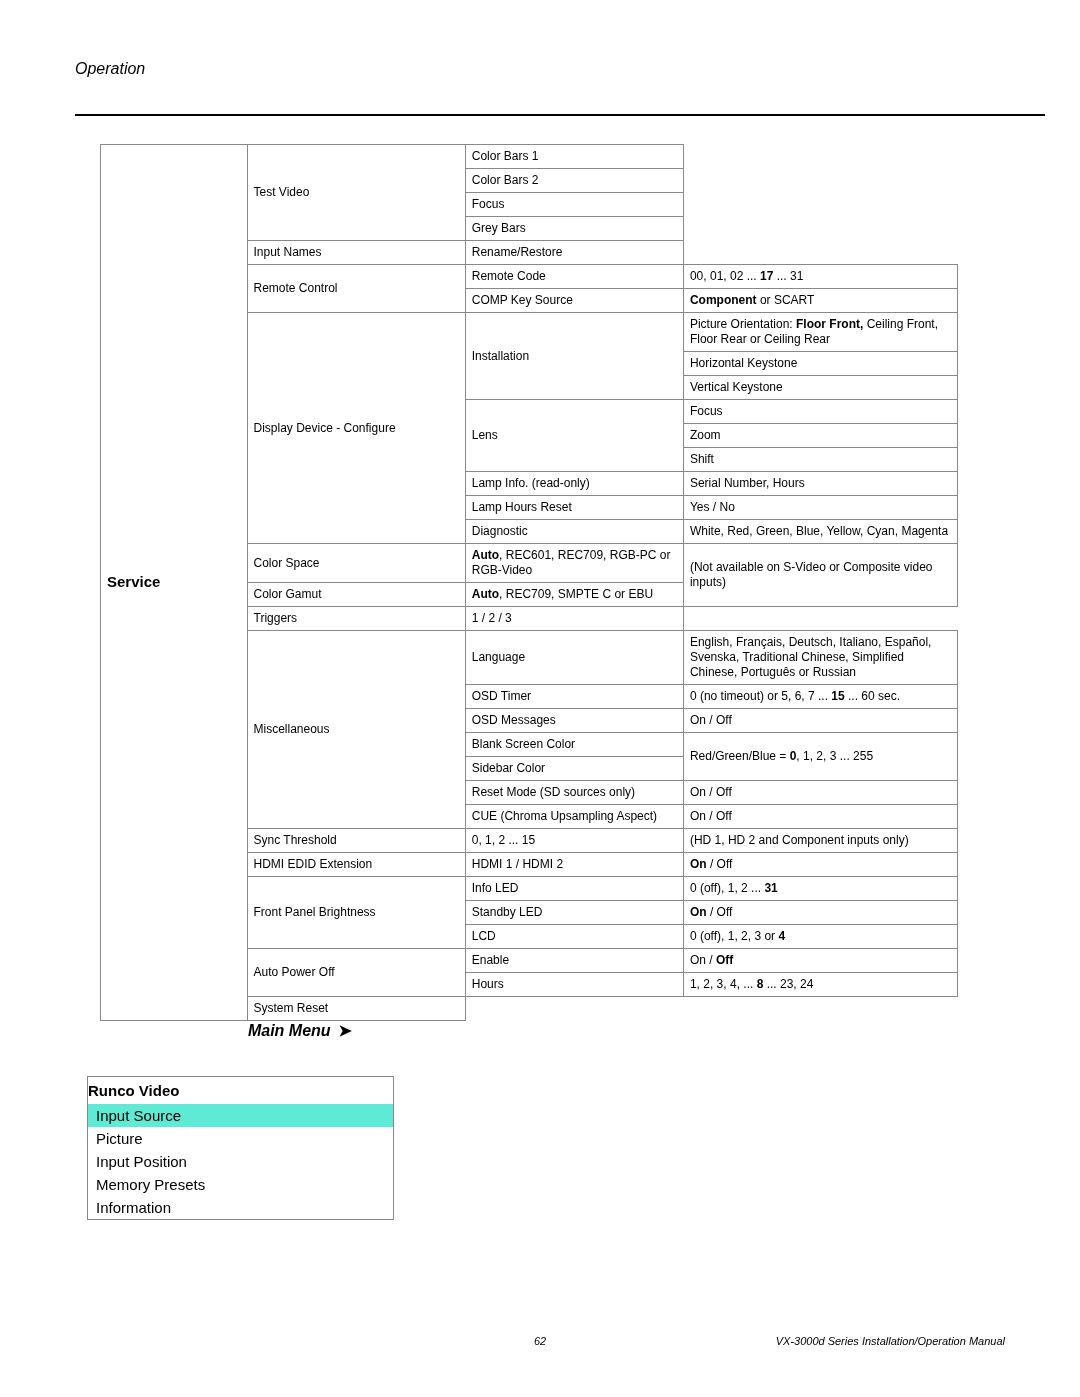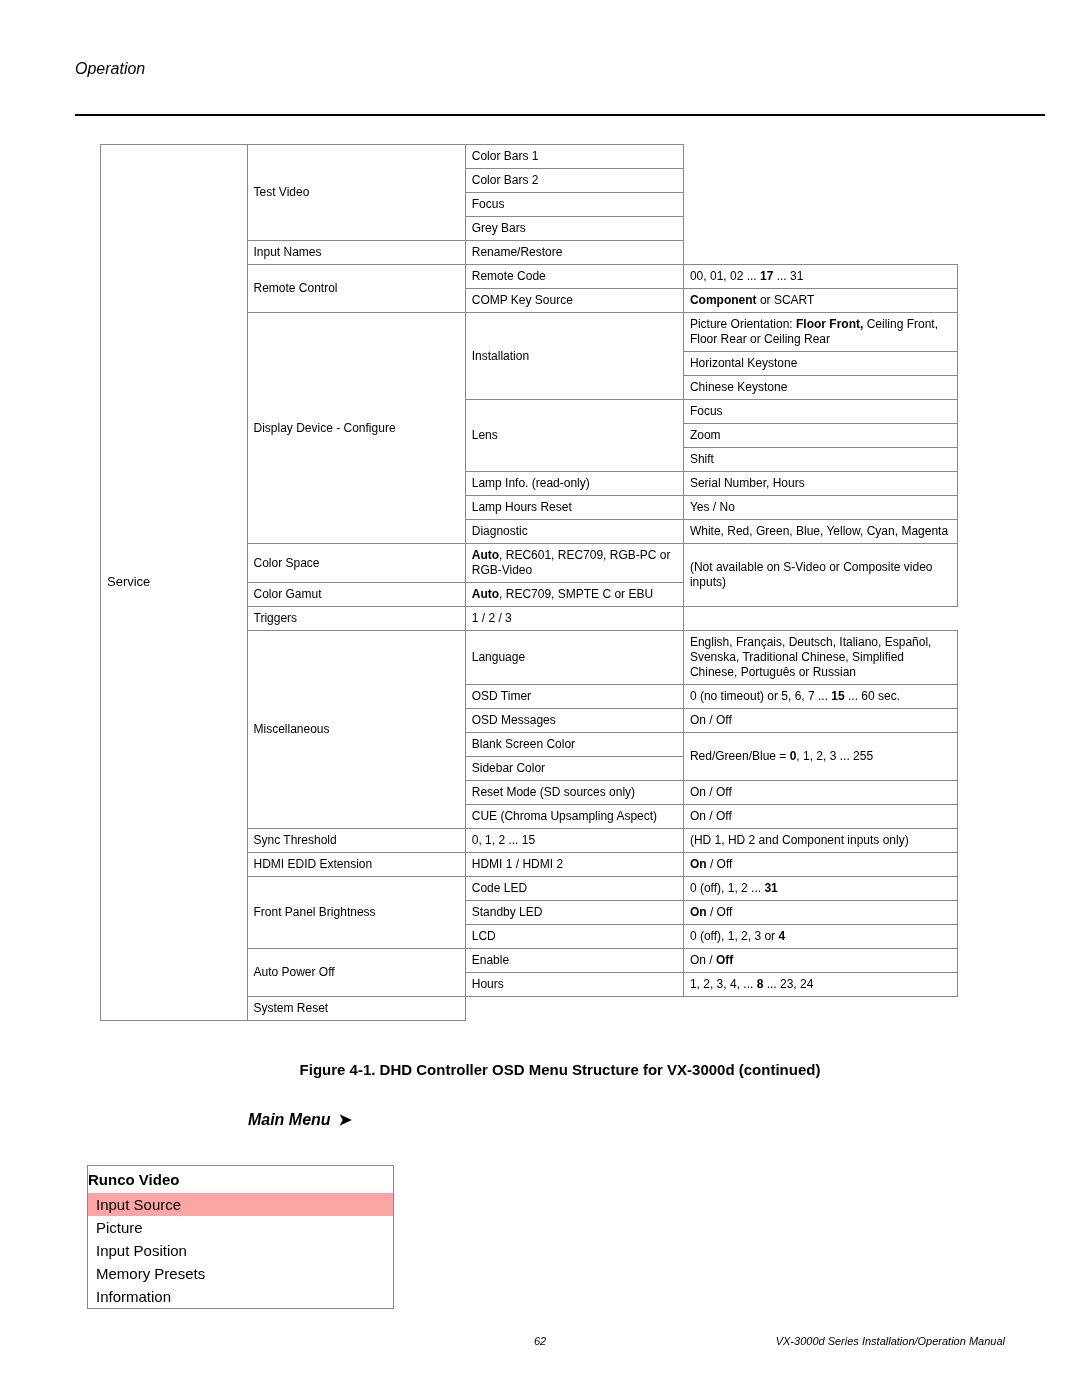--- a/index.html
+++ b/index.html
@@ -42,22 +42,22 @@
   padding: 4px 6px;
   vertical-align: middle;
   line-height: 1.25;
 }
 .col2 { width: 200px; }
 .col3 { width: 200px; }
 .col4 { width: 255px; }
 .section-label {
   border: 1px solid #888;
   width: 130px;
-  font-weight: normal;
-  font-size: 13px;
+  font-weight: bold;
+  font-size: 15px;
   vertical-align: middle;
   text-align: left;
   padding-left: 10px;
 }
 .fig-caption {
   text-align: center;
   font-weight: bold;
   font-size: 15px;
   margin-top: 40px;
   margin-bottom: 32px;
@@ -99,21 +99,21 @@
 }
 .menu-title {
   text-align: left;
   font-weight: bold;
   padding: 5px 0;
 }
 .menu-item {
   padding: 3px 8px;
 }
 .menu-item.selected {
-  background: #fca5a5;
+  background: #5eead4;
 }
 .footer {
   position: absolute;
   bottom: 50px;
   left: 75px;
   right: 75px;
   display: flex;
   justify-content: space-between;
   font-size: 11px;
   font-style: italic;
@@ -166,21 +166,21 @@
       </tr>
       <tr>
         <td rowspan="9">Display Device - Configure</td>
         <td rowspan="3">Installation</td>
         <td>Picture Orientation: <b>Floor Front,</b> Ceiling Front, Floor Rear or Ceiling Rear</td>
       </tr>
       <tr>
             <td>Horizontal Keystone</td>
           </tr>
       <tr>
-            <td>Chinese Keystone</td>
+            <td>Vertical Keystone</td>
           </tr>
       <tr>
         <td rowspan="3">Lens</td>
         <td>Focus</td>
       </tr>
       <tr>
             <td>Zoom</td>
           </tr>
       <tr>
             <td>Shift</td>
@@ -244,21 +244,21 @@
         <td>0, 1, 2 ... 15</td>
         <td>(HD 1, HD 2 and Component inputs only)</td>
       </tr>
       <tr>
         <td>HDMI EDID Extension</td>
         <td>HDMI 1 / HDMI 2</td>
         <td><b>On</b> / Off</td>
       </tr>
       <tr>
         <td rowspan="3">Front Panel Brightness</td>
-        <td>Code LED</td>
+        <td>Info LED</td>
         <td>0 (off), 1, 2 ... <b>31</b></td>
       </tr>
       <tr>
         <td>Standby LED</td>
         <td><b>On</b> / Off</td>
       </tr>
       <tr>
         <td>LCD</td>
         <td>0 (off), 1, 2, 3 or <b>4</b></td>
       </tr>
@@ -272,21 +272,20 @@
         <td>1, 2, 3, 4, ... <b>8</b> ... 23, 24</td>
       </tr>
       <tr>
         <td>System Reset</td>
         <td colspan="2" style="border:none;border-left:1px solid #888;border-top:1px solid #888;"></td>
       </tr>
     </tbody>
       </table>
   </div>
 
-  <div class="fig-caption">Figure 4-1. DHD Controller OSD Menu Structure for VX-3000d (continued)</div>
 
   <div class="main-menu-row">
     <div class="main-menu-label">
       <span>Main Menu</span>
       <span class="arrow">➤</span>
     </div>
   </div>
 
   <div class="menu-box">
     <div class="menu-title">Runco Video</div>

